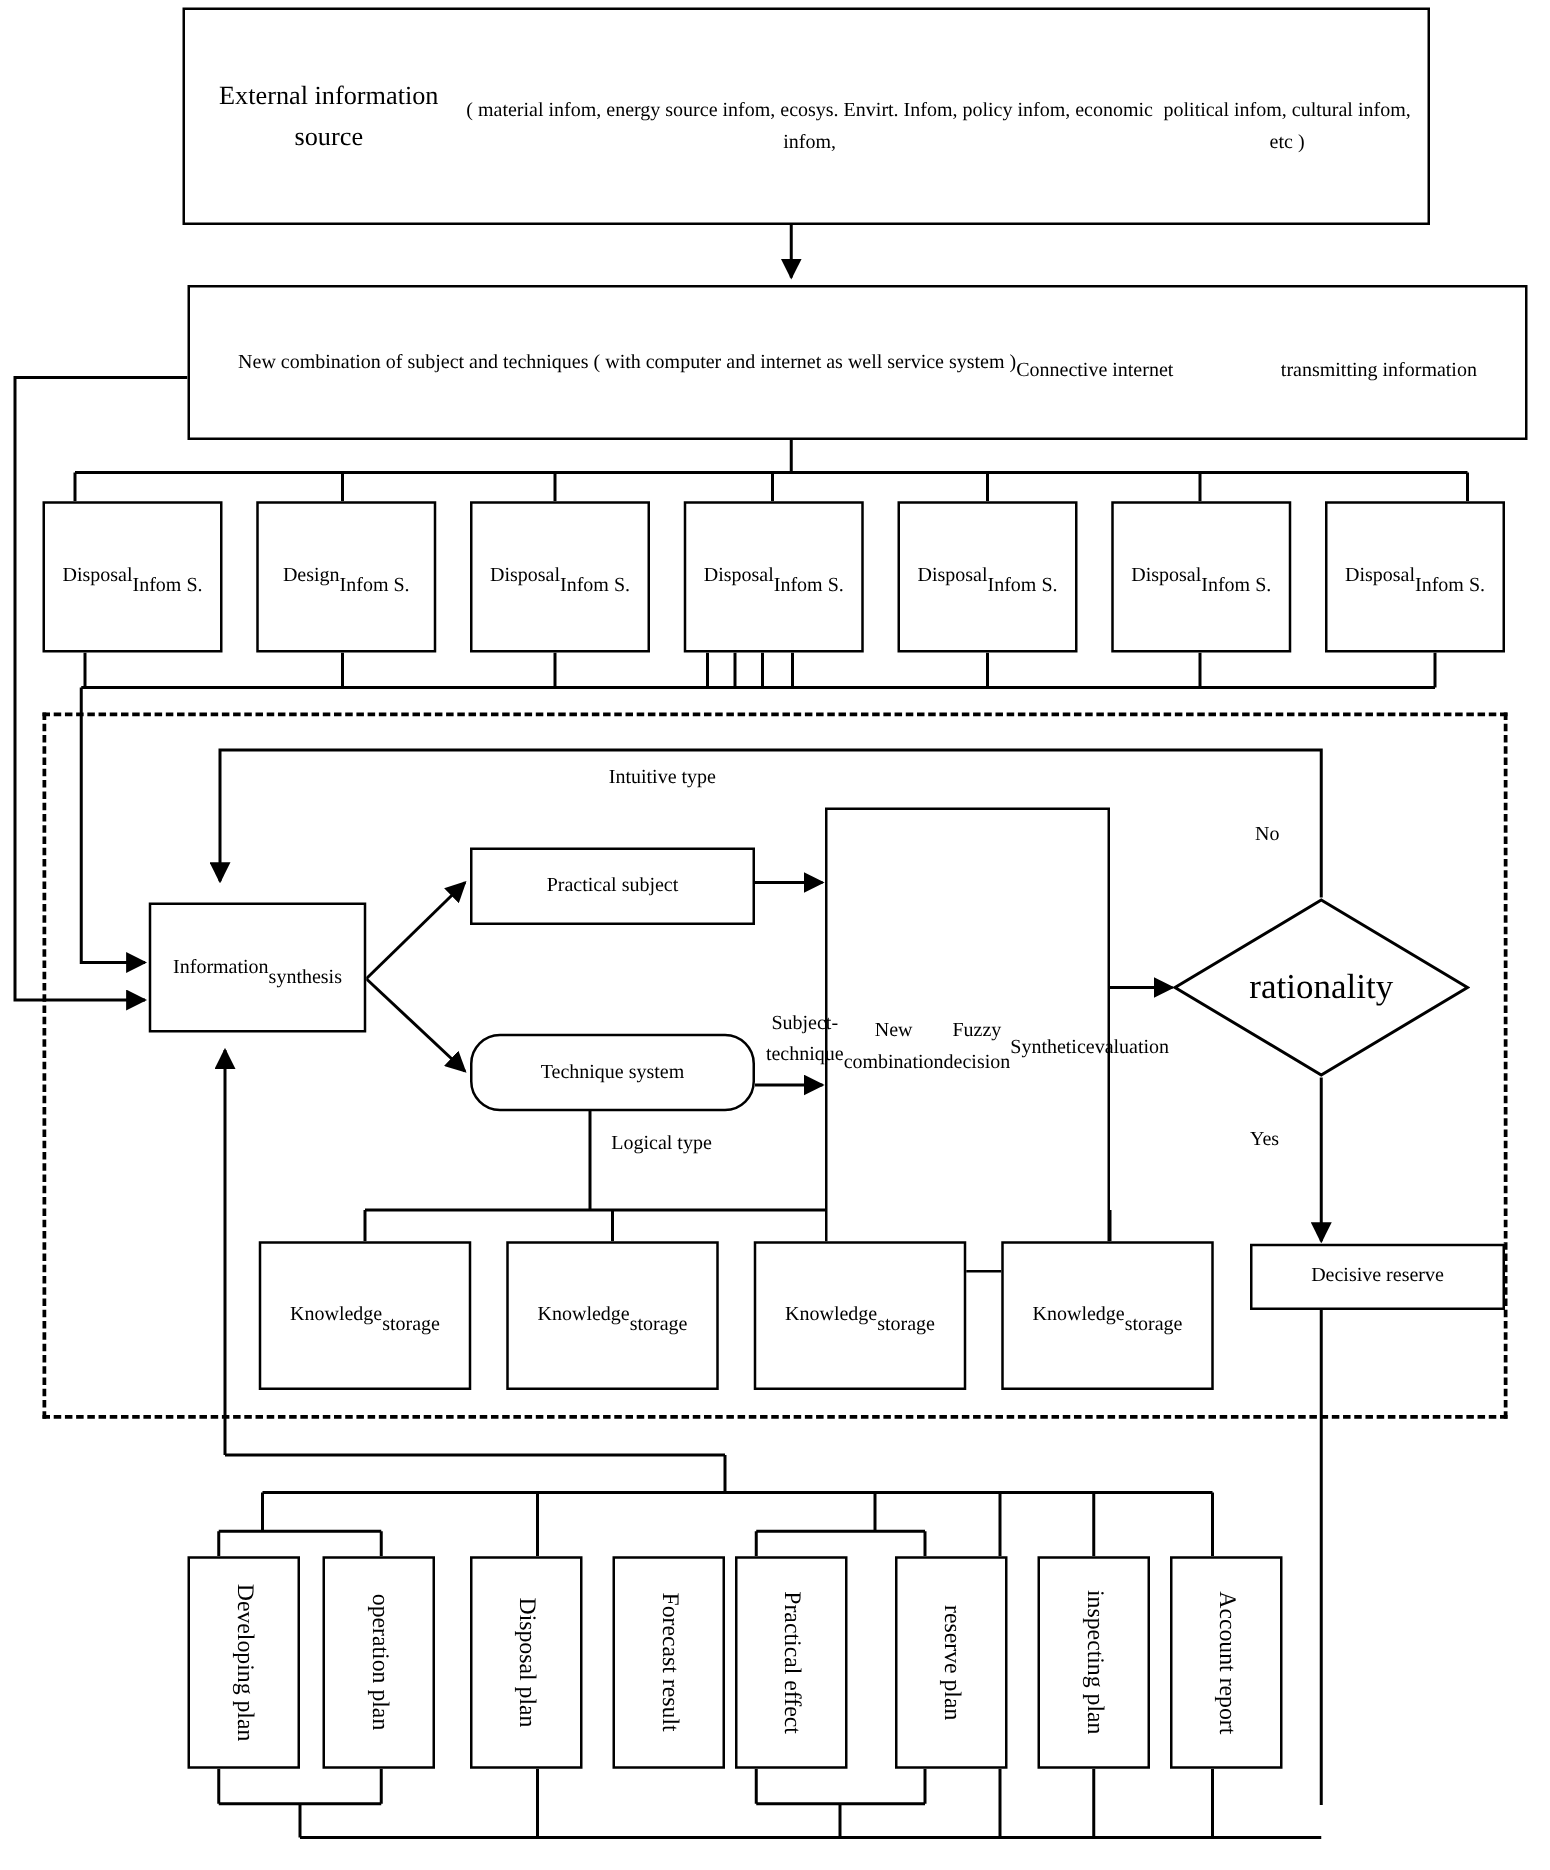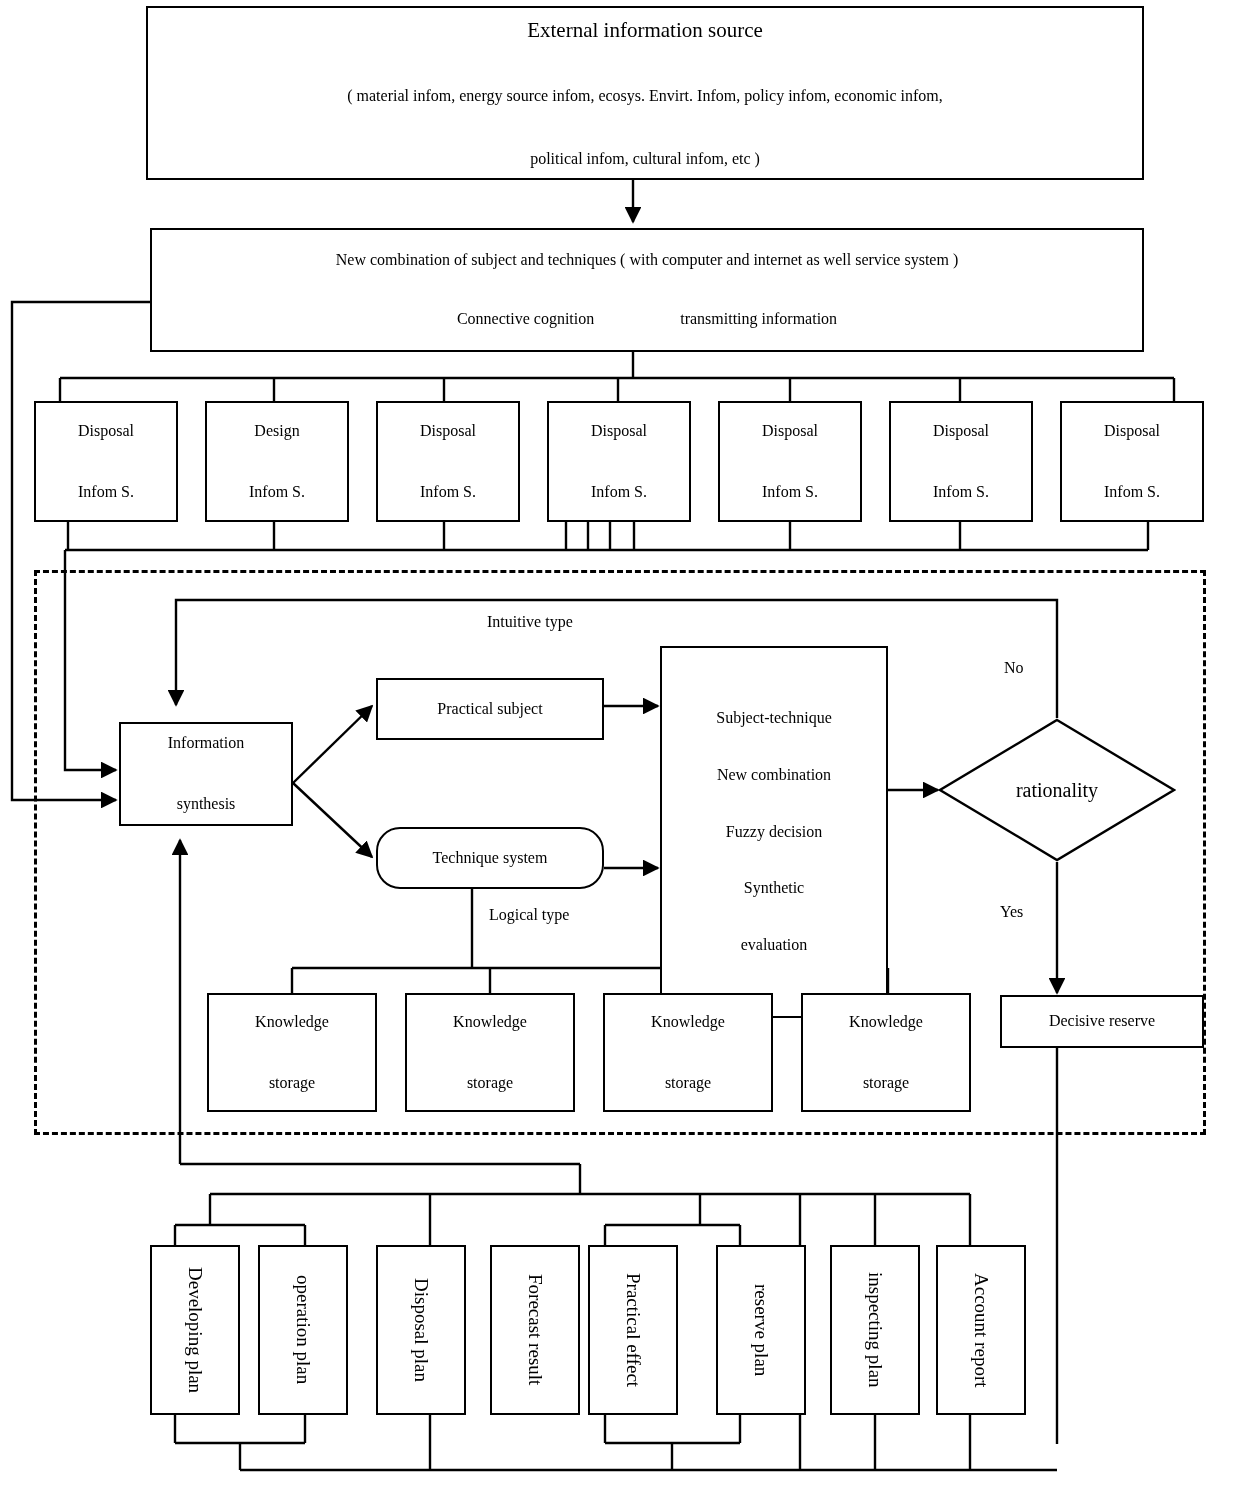--- a/index.html
+++ b/index.html
@@ -1,32 +1,32 @@
 <!DOCTYPE html>
 <html><head>
 <meta charset="utf-8">
 <style>
   html,body{margin:0;padding:0;background:#ffffff;}
   #page{position:relative;width:1240px;height:1496px;background:#ffffff;
         font-family:"Liberation Serif", serif;color:#000;overflow:hidden;}
   svg.layer{position:absolute;left:0;top:0;width:1240px;height:1496px;pointer-events:none;}
   .node{position:absolute;box-sizing:border-box;border:2px solid #000;background:#fff;
-        display:flex;flex-direction:column;align-items:center;justify-content:center;
-        text-align:center;line-height:1.55;gap:20px;}
+        display:flex;align-items:center;justify-content:center;
+        text-align:center;line-height:1.55;}
   .node.pad{padding:4px 6px;}
   .vline-node{position:absolute;box-sizing:border-box;border:2px solid #000;background:#fff;
         display:flex;align-items:center;justify-content:center;}
   .vtxt{writing-mode:vertical-rl;text-orientation:mixed;white-space:nowrap;font-size:19px;}
   .lbl{position:absolute;font-size:19px;white-space:nowrap;}
   .dashbox{position:absolute;box-sizing:border-box;border:3px dashed #000;background:transparent;}
   .t20{font-size:16px;}
   .t21{font-size:21px;}
   .rowline{display:block;}
   .diamond-wrap{position:absolute;}
-  .diamond-label{position:absolute;font-size:20px;white-space:nowrap;}
+  .diamond-label{position:absolute;font-size:28px;white-space:nowrap;}
 </style>
 </head>
 <body>
 
 <div id="page">
 
   <svg class="layer" viewBox="0 0 1240 1496" xmlns="http://www.w3.org/2000/svg">
     <defs>
       <marker id="arrow" viewBox="0 0 10 10" refX="9" refY="5" markerWidth="7" markerHeight="7" orient="auto-start-reverse">
         <path d="M 0 0 L 10 5 L 0 10 z" fill="#000"></path>
@@ -128,24 +128,24 @@
   </svg>
 
   <div class="dashbox" style="left:34px; top:570px; width:1172px; height:565px;"></div>
 
   <div class="node pad" style="left:146px; top:6px; width:998px; height:174px;">
     <span class="rowline t21">External information source</span>
     <span class="rowline t20" style="margin-top:18px;">( material infom, energy source infom, ecosys. Envirt. Infom, policy infom, economic infom,</span>
     <span class="rowline t20" style="margin-top:18px;">political infom, cultural infom, etc )</span>
   </div>
 
-  <div class="node pad" style="left:150px; top:228px; width:994px; height:124px;">
+  <div class="node pad" style="left:150px; top:228px; width:1072px; height:124px;">
     <span class="rowline t20">New combination of subject and techniques ( with computer and internet as well service system )</span>
     <span class="rowline" style="margin-top:14px;">
-      <span class="t20" style="display:inline-block;margin-right:82px;">Connective cognition</span>
+      <span class="t20" style="display:inline-block;margin-right:82px;">Connective internet</span>
       <span class="t20" style="display:inline-block;">transmitting information</span>
     </span>
   </div>
 
   <div class="node" style="left:34px; top:401px; width:144px; height:121px;">
     <span class="t20">Disposal</span>
     <span class="t20" style="margin-top:16px;">Infom S.</span>
   </div>
   <div class="node" style="left:205px; top:401px; width:144px; height:121px;">
     <span class="t20">Design</span>

